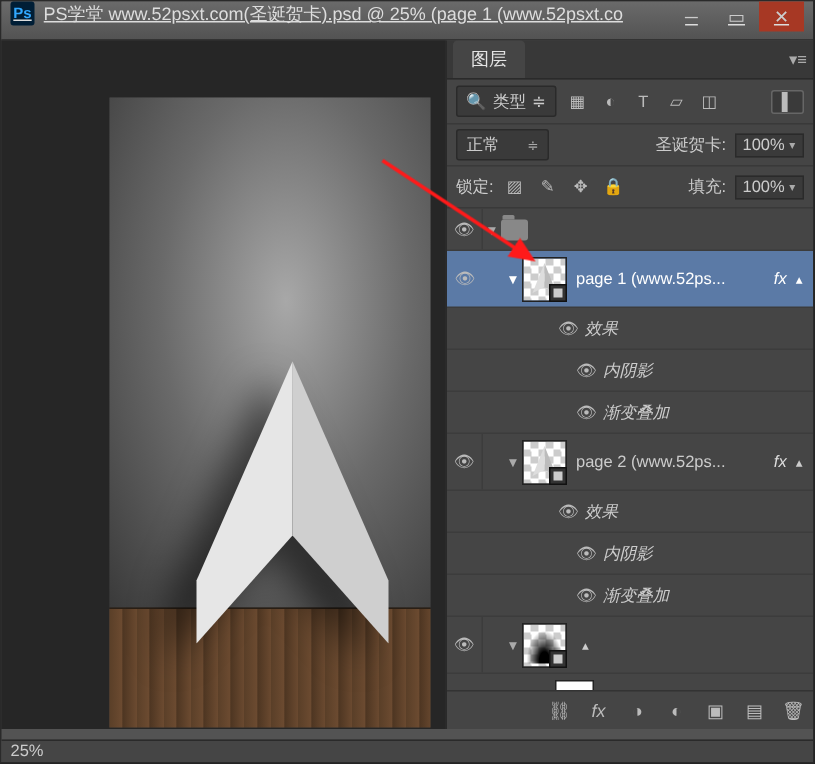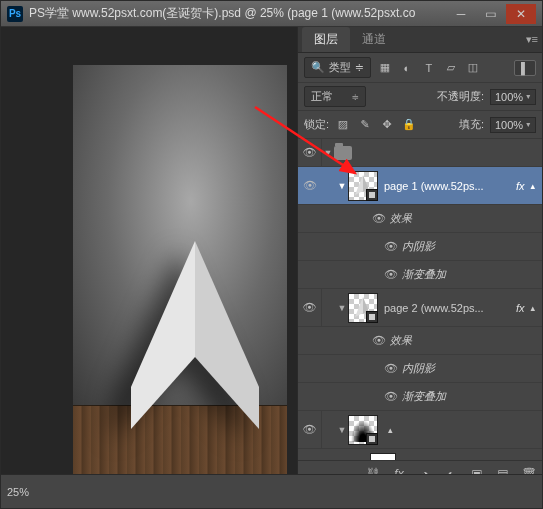--- a/index.html
+++ b/index.html
@@ -1,20 +1,20 @@
 <!DOCTYPE html>
 <html><head>
 <meta charset="utf-8">
 <style>
   * { margin: 0; padding: 0; box-sizing: border-box; font-family: "Microsoft YaHei", Arial, sans-serif; }
   body { background: #000; width: 543px; height: 509px; overflow: hidden; position: relative; }
   
   .window { width: 543px; height: 509px; background: #535353; border: 1px solid #2a2a2a; position: relative; }
   
-  .titlebar { height: 26px; background: linear-gradient(#6a6a6a, #535353); display: flex; align-items: center; color: #ddd; font-size: 12px; padding: 0 6px; border-bottom: 1px solid #333; }
+  .titlebar { height: 26px; background: linear-gradient(#6a6a6a, #535353); display: flex; align-items: flex-start; color: #ddd; font-size: 12px; padding: 0 6px; border-bottom: 1px solid #333; text-decoration: underline; }
   .titlebar .ps-icon { width: 16px; height: 16px; background: #001e36; color: #31a8ff; font-size: 10px; font-weight: bold; display: inline-flex; align-items: center; justify-content: center; margin-right: 6px; border-radius: 2px; }
   .titlebar .title-text { flex: 1; white-space: nowrap; overflow: hidden; }
   .win-controls { display: flex; gap: 0; }
   .win-btn { width: 30px; height: 20px; display: flex; align-items: center; justify-content: center; color: #ccc; font-size: 12px; cursor: pointer; }
   .win-btn.close { background: #a73824; }
   
   .main-area { position: absolute; top: 26px; left: 0; right: 0; bottom: 22px; background: #262626; display: flex; }
   
   .canvas-zone { flex: 1; background: #262626; position: relative; overflow: hidden; }
   .canvas-img { position: absolute; top: 38px; left: 72px; width: 214px; height: 420px; background: #333; }
@@ -58,21 +58,21 @@
   .thumb .so-badge::after { content:''; width:6px; height:6px; background:#ccc;}
   .lname { flex: 1; white-space: nowrap; overflow: hidden; text-overflow: ellipsis; font-size: 11px;}
   .fx { font-style: italic; font-size: 11px; color: #ddd; padding: 0 2px;}
   .sel .fx { color: #fff; }
   .fxchev { font-size: 9px; padding: 0 4px; cursor: pointer;}
   .sublabel { font-size: 11px; padding-left: 2px; font-style: italic;}
   
   .layers-footer { height: 26px; background: #454545; border-top: 1px solid #333; display: flex; align-items: center; justify-content: flex-end; padding: 0 4px; gap: 8px;}
   .foot-ico { width: 18px; height: 18px; display:flex; align-items:center; justify-content:center; color:#bbb; font-size: 12px; cursor: pointer;}
   
-  .statusbar { position: absolute; bottom: 0; left: 0; right: 0; height: 34px; background: #454545; border-top: 1px solid #2a2a2a; display: flex; align-items: center; color: #ccc; font-size: 11px; padding: 0 6px; gap: 20px;}
+  .statusbar { position: absolute; bottom: 0; left: 0; right: 0; height: 15px; background: #454545; border-top: 1px solid #2a2a2a; display: flex; align-items: center; color: #ccc; font-size: 11px; padding: 0 6px; gap: 20px;}
   .statusbar .zoom { width: 60px; }
   .statusbar .tri { font-size: 8px; margin-left: 4px;}
   
   .red-arrow { position: absolute; top: 102px; left: 250px; pointer-events: none; z-index: 50; }
   
   ::-webkit-scrollbar { width: 14px; background: #3c3c3c;}
   ::-webkit-scrollbar-thumb { background: #5b5b5b; border: 2px solid #3c3c3c; border-radius: 3px;}
 </style>
 </head>
 <body>
@@ -102,21 +102,20 @@
             <polygon points="10,150 74,120 74,192 10,192" fill="#d8d8d8" opacity="0"></polygon>
           </svg>
         </div>
       </div>
     </div>
 
     <div class="panels">
 
       <div class="tab-row">
         <div class="tab active">图层</div>
-        <div class="tab">通道</div>
         <div class="tab-menu">▾≡</div>
       </div>
 
       <div class="filter-row">
         <div class="sel">
           <span>🔍</span>
           <span>类型</span>
           <span class="chev">≑</span>
         </div>
         <span class="micro-ico">▦</span>
@@ -127,21 +126,21 @@
         <span style="flex:1"></span>
         <span class="micro-ico" style="width:22px;border:1px solid #666;background:#3a3a3a;border-radius:2px;">▌</span>
       </div>
 
       <div class="blend-row">
         <div class="dd">
           <span>正常</span>
           <span class="chev">≑</span>
         </div>
         <span style="flex:1"></span>
-        <span>不透明度:</span>
+        <span>圣诞贺卡:</span>
         <div class="opin">
           <span>100%</span>
           <span class="chev">▾</span>
         </div>
       </div>
 
       <div class="lock-row">
         <span>锁定:</span>
         <span class="micro-ico">▨</span>
         <span class="micro-ico">✎</span>

